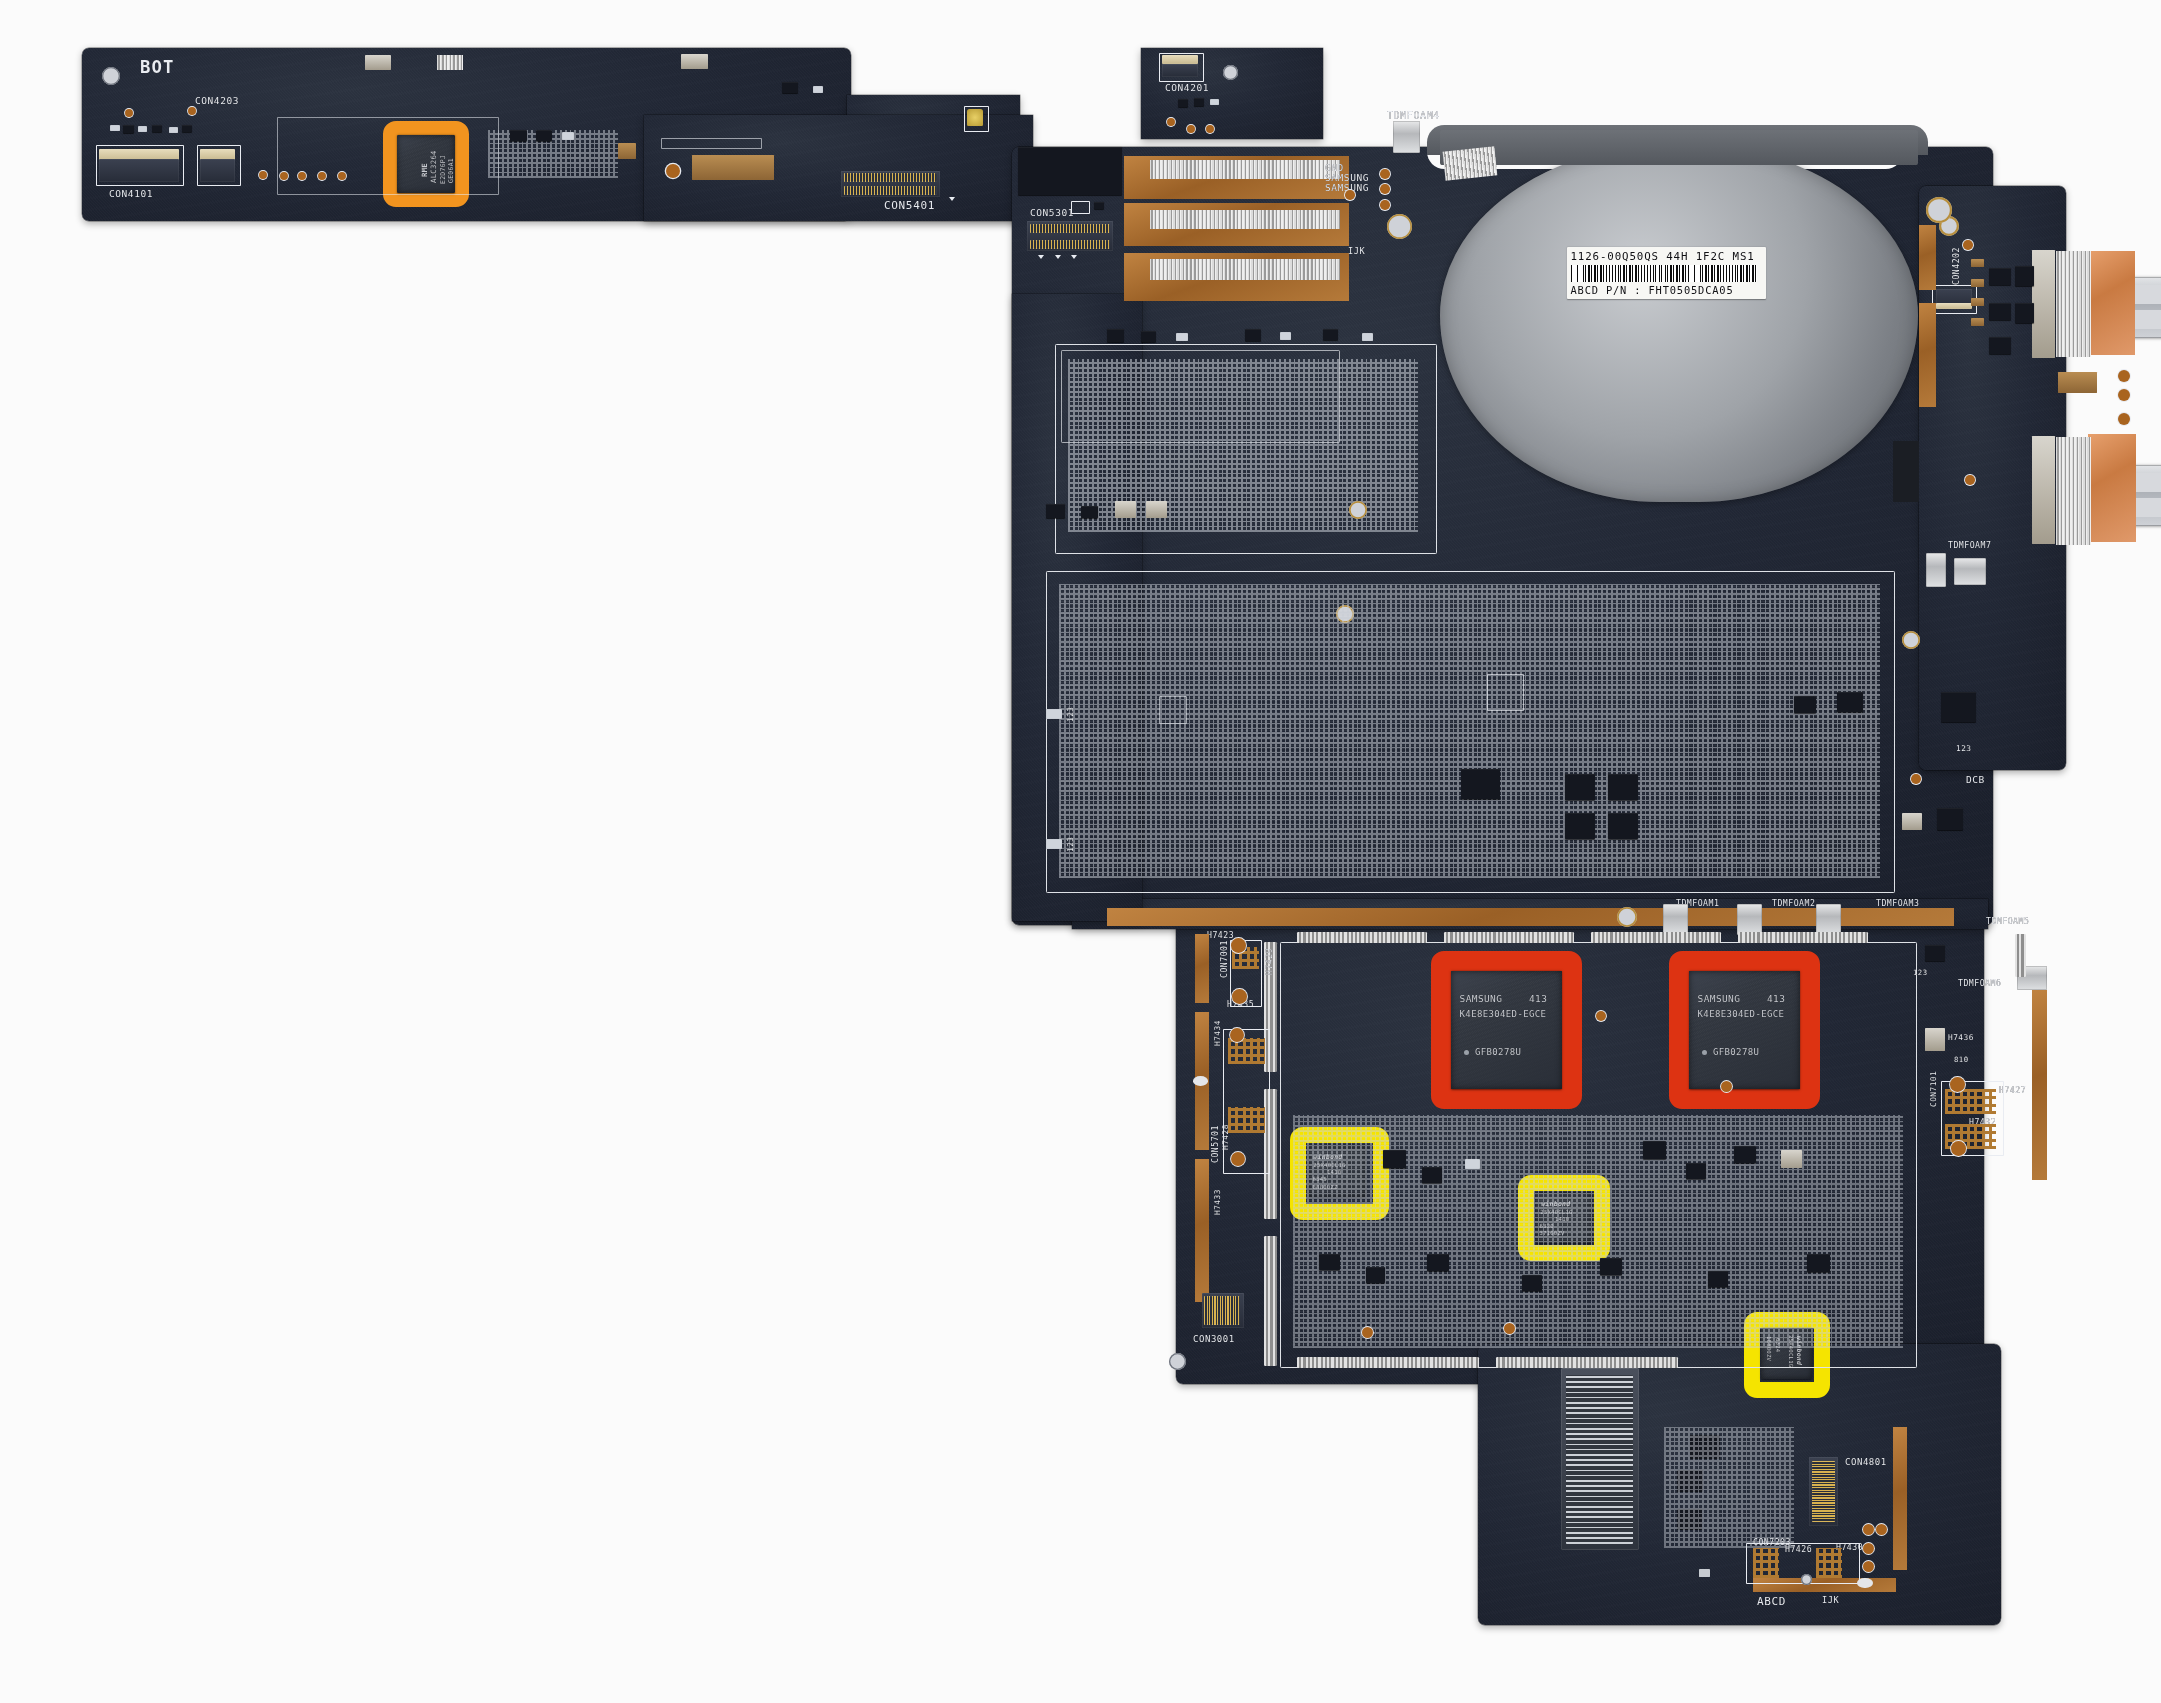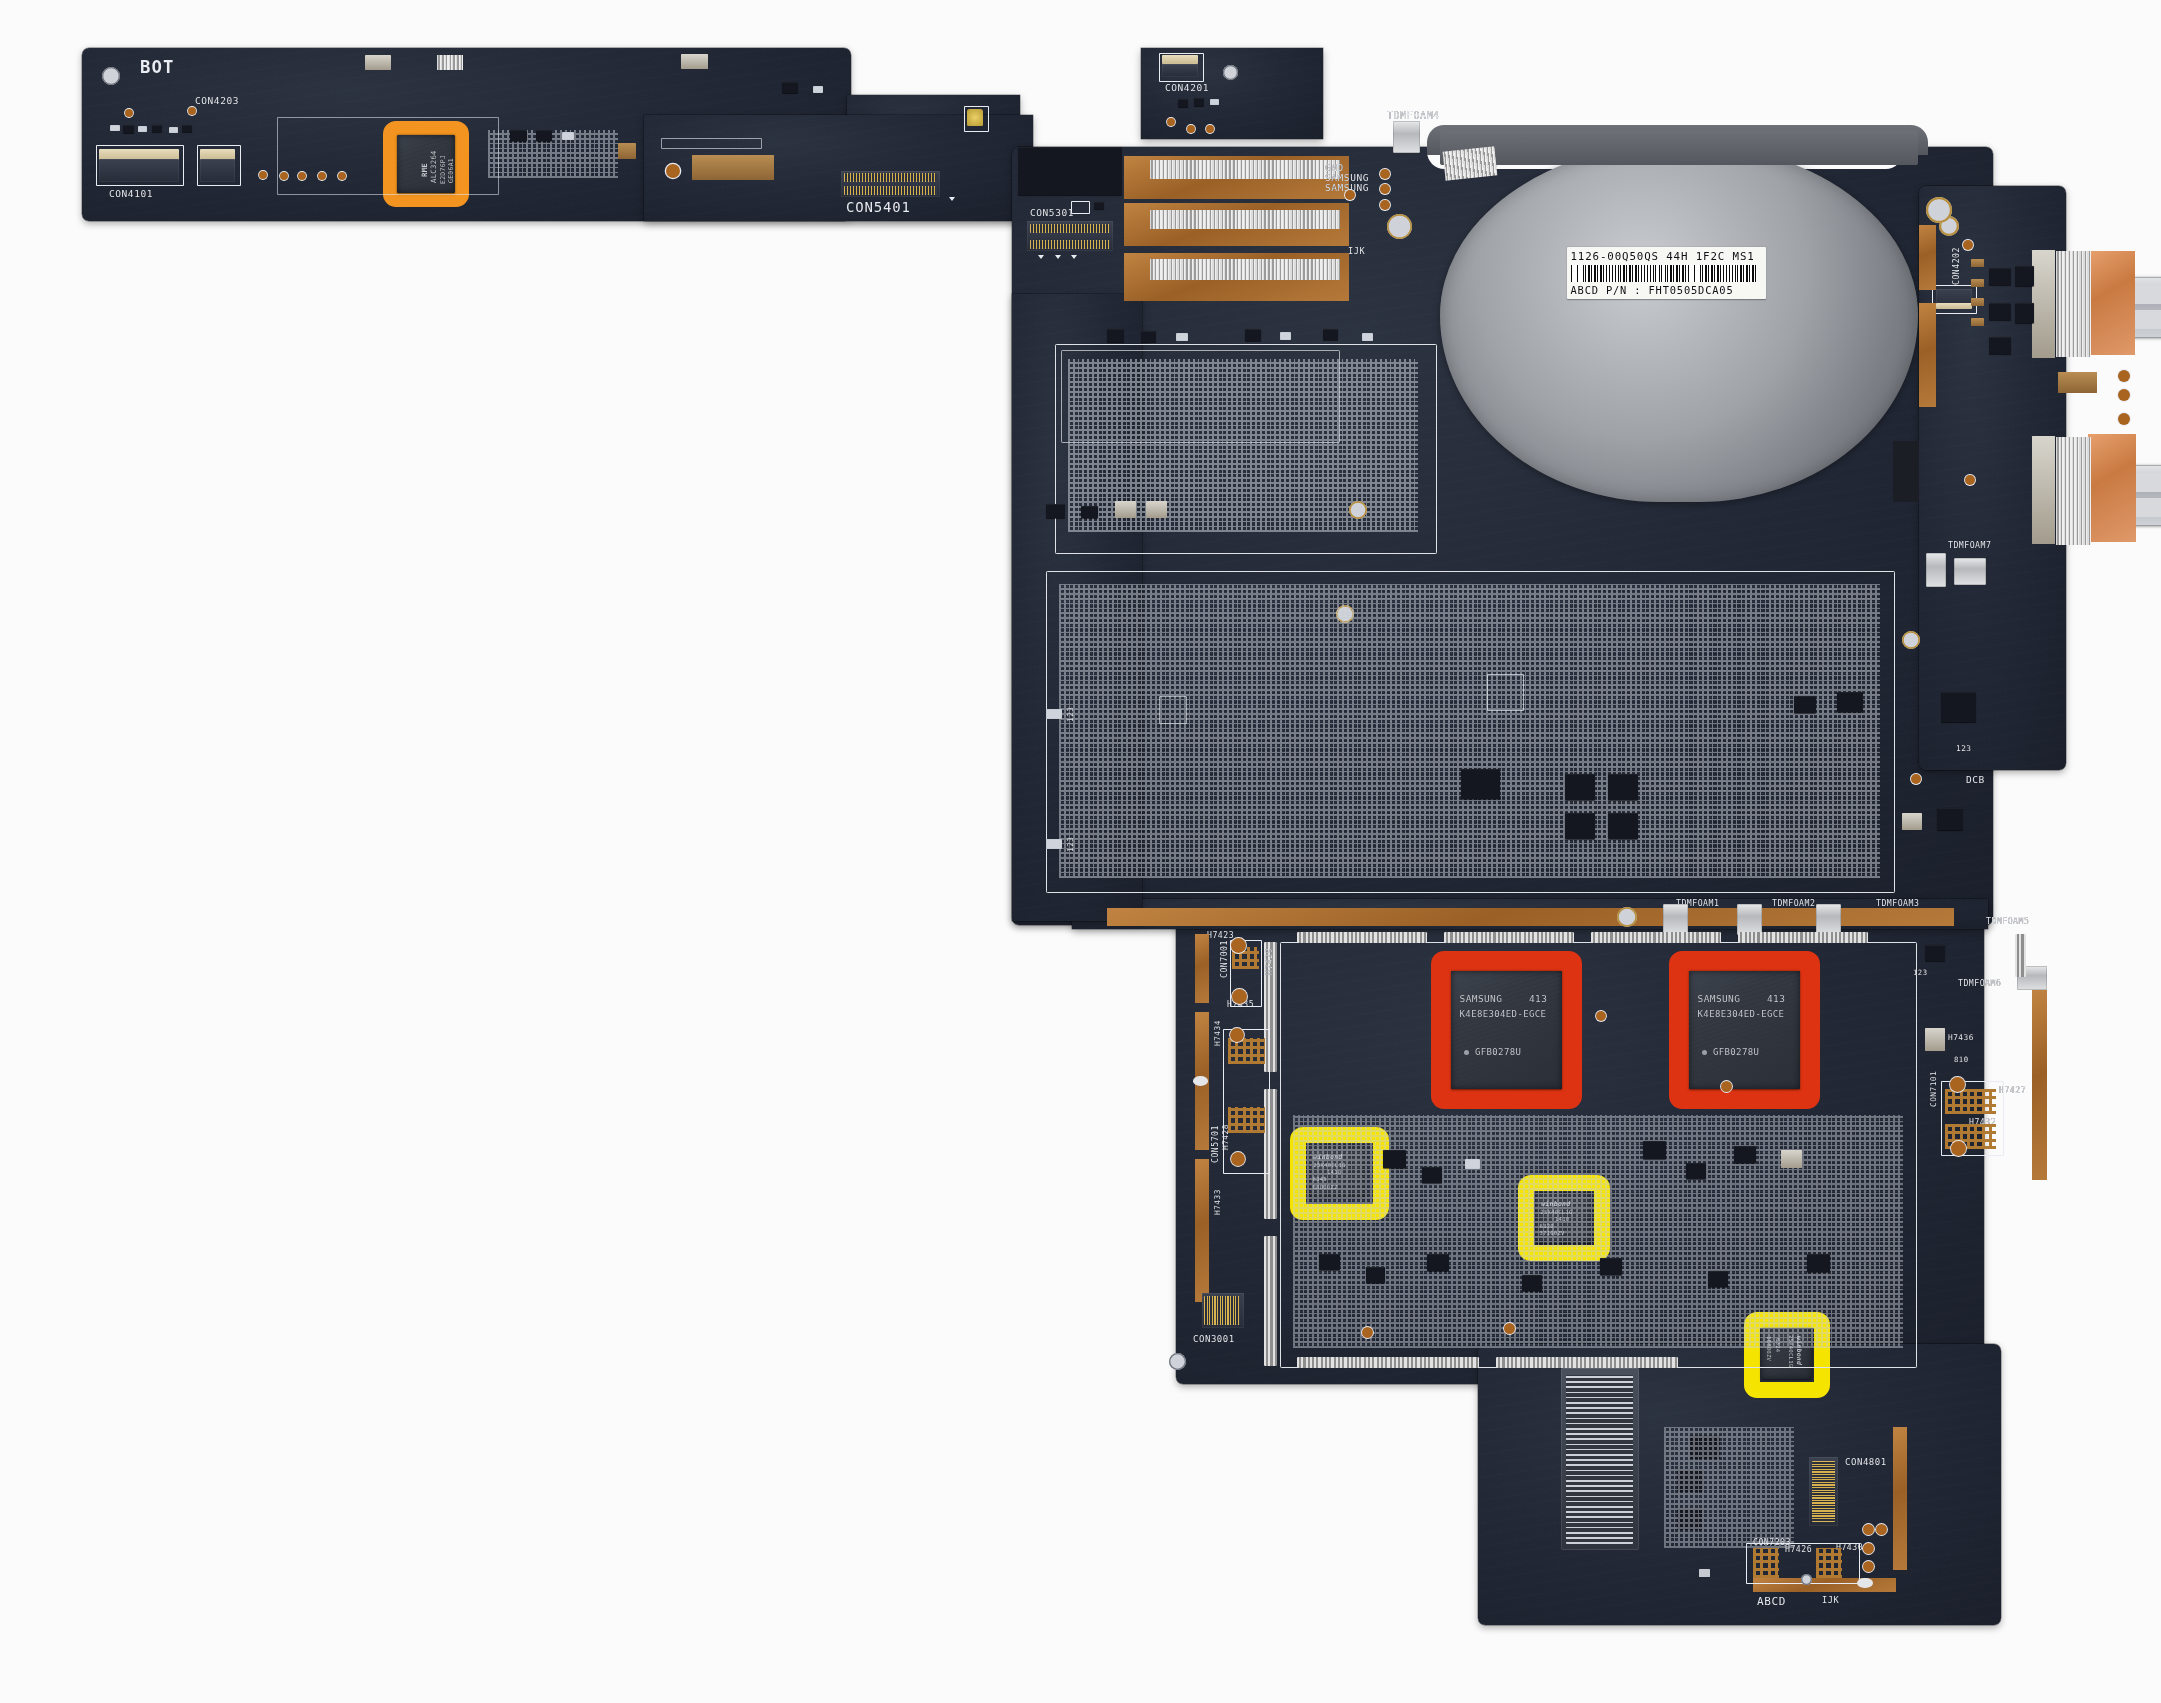--- a/index.html
+++ b/index.html
@@ -158,21 +158,21 @@
   <div class="via" style="left:685px;top:138px;width:7px;height:7px;"></div>
   <div class="blk" style="left:782px;top:82px;width:16.4px;height:11.2px;"></div>
   <div class="pad" style="left:813px;top:86px;width:10.4px;height:7px;"></div>
 
   <div class="pcb" style="left:847px;top:95px;width:173px;height:125px;border-radius:0 0 0 0;"></div>
   <div class="pcb" style="left:644px;top:115px;width:389px;height:106px;"></div>
   <div class="via" style="left:666px;top:164px;width:14px;height:14px;box-shadow:0 0 0 1.3px #e7eaf0;"></div>
   <div class="tan" style="left:692px;top:155px;width:82px;height:25px;"></div>
   <div class="outline" style="left:661px;top:138px;width:99px;height:8.6px;border-width:0.9px;opacity:.6;"></div>
 
-  <div class="silk" style="left:846px;top:199px;font-size:14px;text-align:center;">CON5401</div>
+  <div class="silk" style="left:884px;top:199px;font-size:11px;text-align:center;">CON5401</div>
   <div class="fpc" style="left:841px;top:171px;width:99px;height:26px;"></div>
   <div class="fpc" style="left:844px;top:173px;width:93px;height:8.6px;
        background:repeating-linear-gradient(90deg,#d8b24f 0 1.3px,#2a2f3a 1.3px 3px);"></div>
   <div class="fpc" style="left:844px;top:186px;width:93px;height:8.6px;
        background:repeating-linear-gradient(90deg,#d8b24f 0 1.3px,#2a2f3a 1.3px 3px);"></div>
   <div class="tri" style="left:949px;top:197px;"></div>
 
   <div class="outline" style="left:964px;top:106px;width:22.5px;height:24px;"></div>
   <div class="p" style="left:967px;top:109px;width:15.6px;height:17.3px;background:radial-gradient(circle,#e8d066,#b79a33);border-radius:2.6px 2.6px 1.3px 1.3px;"></div>
 

